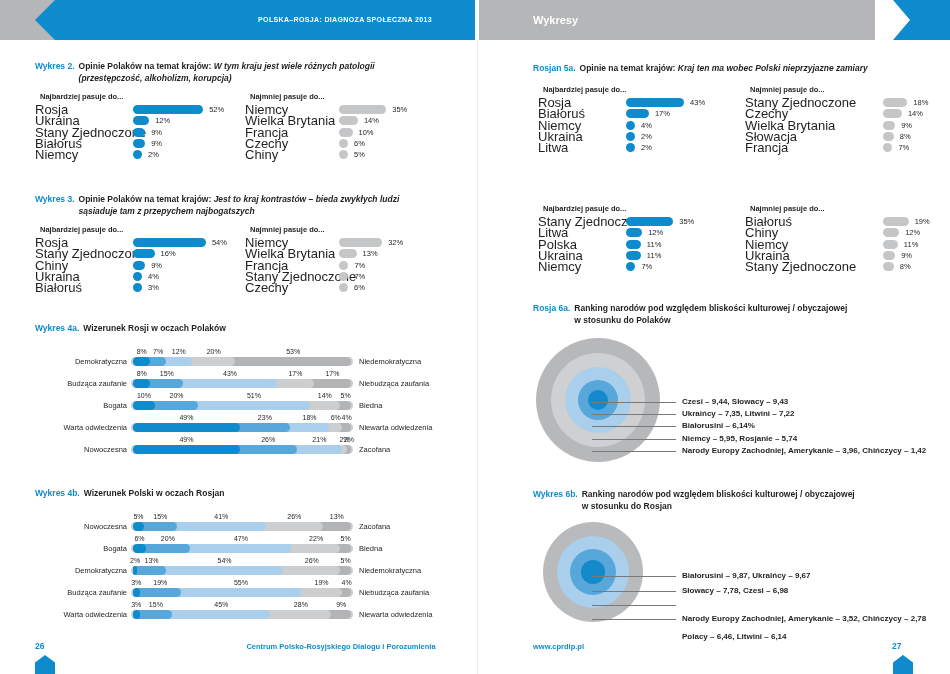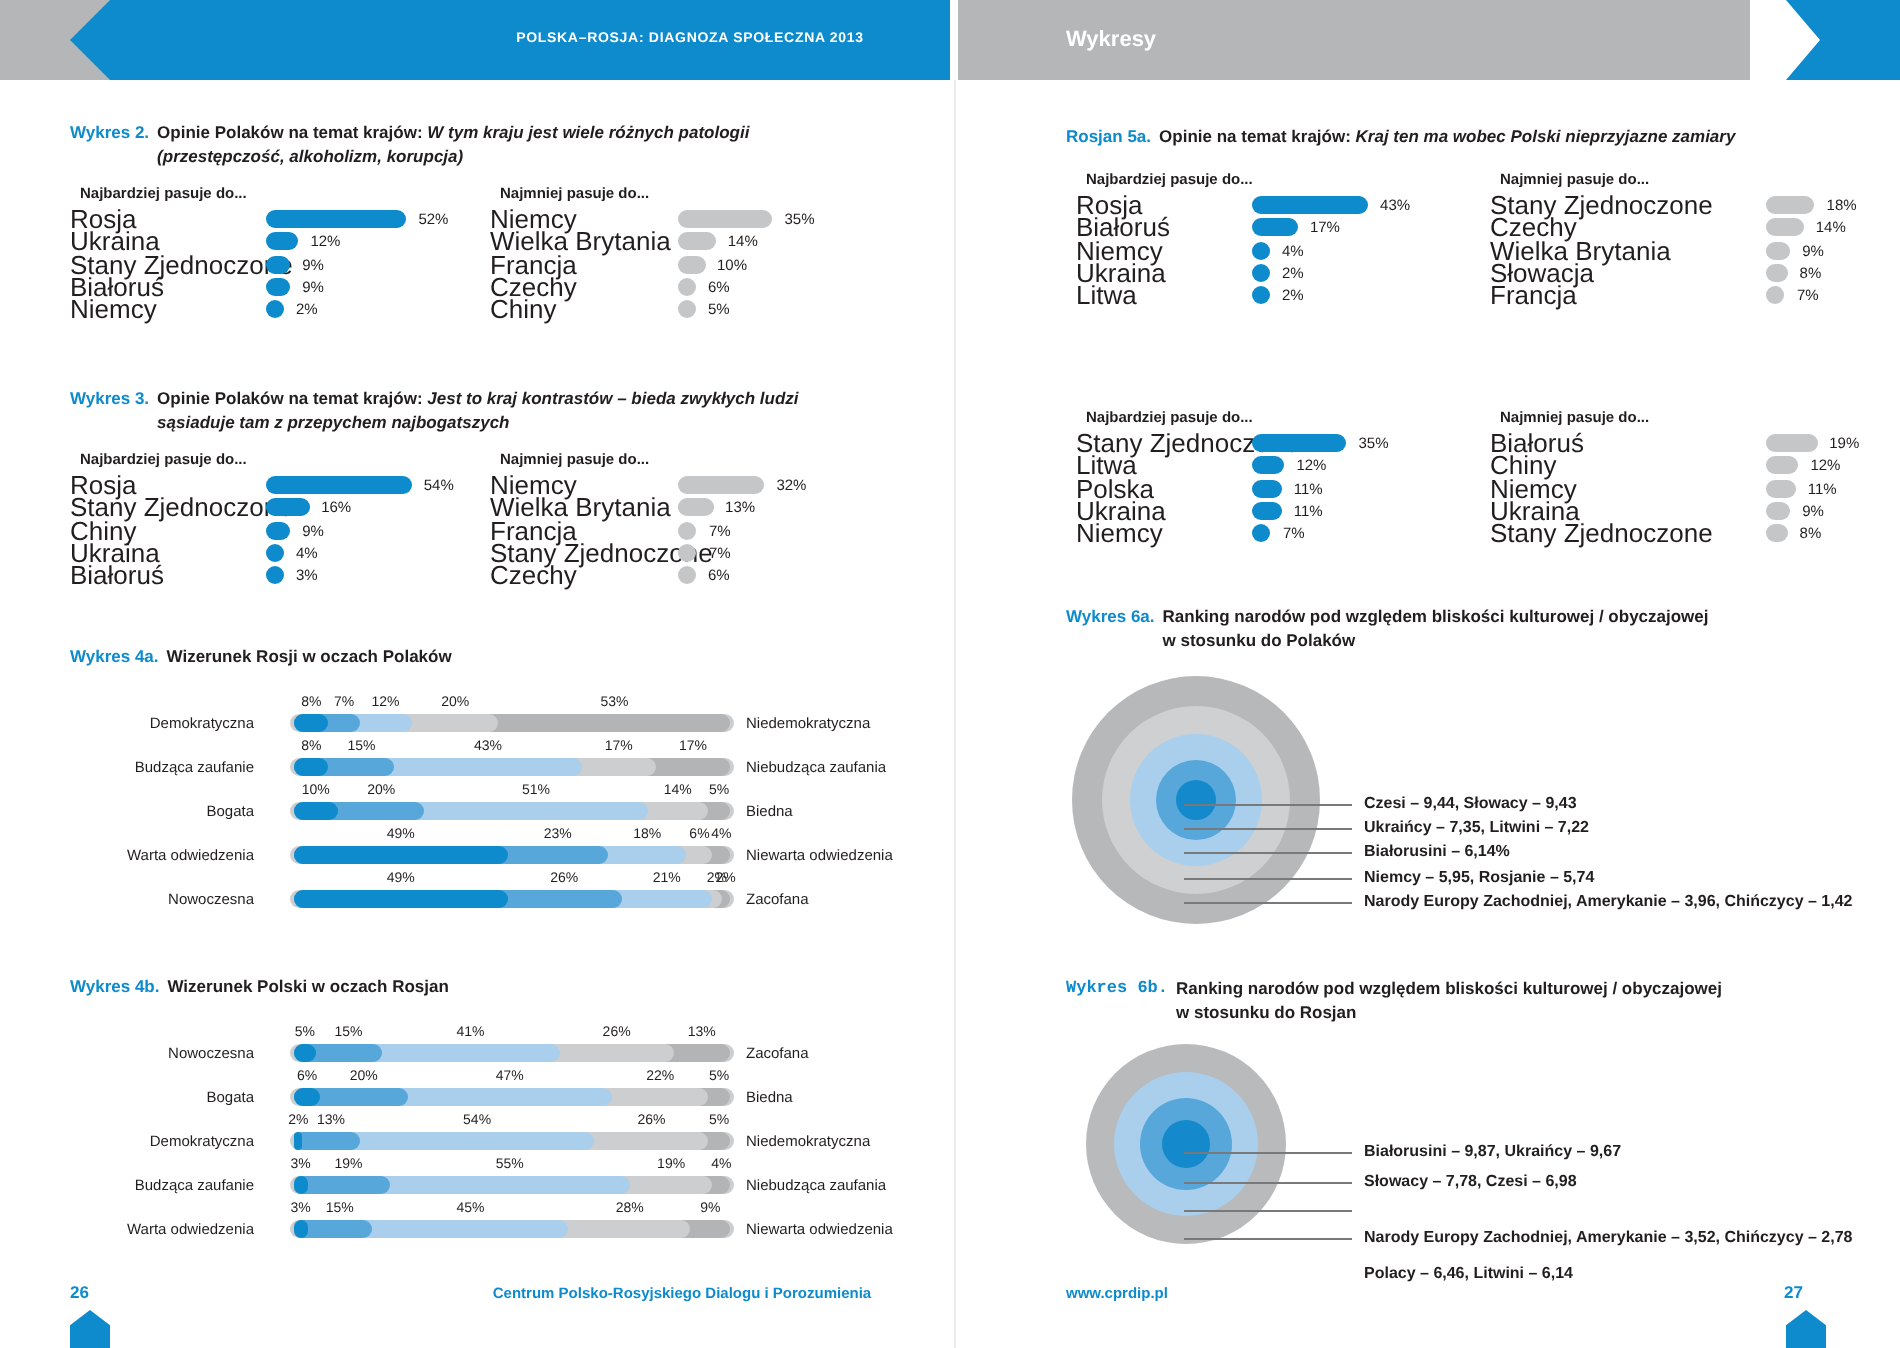--- a/index.html
+++ b/index.html
@@ -33,21 +33,21 @@
   
   .pill-col{position:absolute;}
   .pill-head{font-size:7.5px;font-weight:700;margin-bottom:3px;padding-left:5px;white-space:nowrap;}
   .pill-row{display:flex;align-items:center;height:11.3px;}
   .pill-label{text-align:left;margin-right:6px;font-size:13px;white-space:nowrap;flex:none;}
   .pill-bar{height:9px;border-radius:4.5px;flex:none;}
   .pill-val{margin-left:6px;font-size:7.5px;white-space:nowrap;}
   
   .stack-wrap{position:absolute;}
   .stack-row{display:flex;align-items:flex-end;height:22px;}
-  .stack-label-left{text-align:right;margin-right:20px;font-size:7.5px;white-space:nowrap;flex:none;padding-bottom:.5px;}
+  .stack-label-left{text-align:right;margin-right:6px;font-size:7.5px;white-space:nowrap;flex:none;padding-bottom:.5px;}
   .stack-label-right{margin-left:8px;font-size:7.5px;white-space:nowrap;padding-bottom:.5px;}
   .stack-mid{display:flex;flex-direction:column;flex:none;}
   .stack-pcts{position:relative;height:9px;}
   .pct{position:absolute;top:0;transform:translateX(-50%);font-size:7px;white-space:nowrap;}
   .stack-bar{position:relative;height:9px;}
   .seg{position:absolute;left:0;top:0;height:9px;border-radius:9px;}
   
   .radial-fig{position:absolute;left:0;top:0;}
   .ring{position:absolute;border-radius:50%;}
   .leader{position:absolute;height:1.2px;background:#77797b;}
@@ -527,21 +527,21 @@
         <div class="pill-bar" style="width: 12.15px; background: rgb(196, 198, 200);"></div>
         <div class="pill-val">9%</div>
       </div>
       <div class="pill-row">
         <div class="pill-label" style="width: 132px;">Stany Zjednoczone</div>
         <div class="pill-bar" style="width: 10.8px; background: rgb(196, 198, 200);"></div>
         <div class="pill-val">8%</div>
       </div>
     </div>
     <div class="chart-title" style="left: 54px; top: 303px; width: 400px;">
-      <div class="wlabel" style="display: inline;">Wykres 6a.</div>
+      <div class="wlabel" style="display: inline;">Rosja 6a.</div>
       <div class="wtext"><span>Ranking narodów pod względem bliskości kulturowej / obyczajowej
 w stosunku do Polaków</span></div>
     </div>
     <div class="radial-fig">
       <div class="ring" style="left: 57px; top: 338px; height: 124px; width: 124px; background: rgb(182, 184, 186);"></div>
       <div class="ring" style="left: 72px; top: 353px; height: 94px; width: 94px; background: rgb(207, 208, 209);"></div>
       <div class="ring" style="left: 86px; top: 367px; height: 66px; width: 66px; background: rgb(169, 207, 237);"></div>
       <div class="ring" style="left: 99px; top: 380px; height: 40px; width: 40px; background: rgb(87, 167, 219);"></div>
       <div class="ring" style="left: 109px; top: 390px; height: 20px; width: 20px; background: rgb(20, 137, 203);"></div>
       <div class="leader" style="left: 113px; top: 402px; width: 84px;"></div>
@@ -549,21 +549,21 @@
       <div class="leader" style="left: 113px; top: 414px; width: 84px;"></div>
       <div class="radial-label" style="left: 203px; top: 409px;">Ukraińcy – 7,35, Litwini – 7,22</div>
       <div class="leader" style="left: 113px; top: 426px; width: 84px;"></div>
       <div class="radial-label" style="left: 203px; top: 421px;">Białorusini – 6,14%</div>
       <div class="leader" style="left: 113px; top: 439px; width: 84px;"></div>
       <div class="radial-label" style="left: 203px; top: 434px;">Niemcy – 5,95, Rosjanie – 5,74</div>
       <div class="leader" style="left: 113px; top: 451px; width: 84px;"></div>
       <div class="radial-label" style="left: 203px; top: 446px;">Narody Europy Zachodniej, Amerykanie – 3,96, Chińczycy – 1,42</div>
     </div>
     <div class="chart-title" style="left: 54px; top: 489px; width: 400px;">
-      <div class="wlabel" style="display: inline; font-family: Liberation Mono, monospace;">Wykres 6b.</div>
+      <div class="wlabel" style="display: inline;">Wykres 6b.</div>
       <div class="wtext"><span>Ranking narodów pod względem bliskości kulturowej / obyczajowej
 w stosunku do Rosjan</span></div>
     </div>
     <div class="radial-fig">
       <div class="ring" style="left: 64px; top: 522px; height: 100px; width: 100px; background: rgb(184, 186, 188);"></div>
       <div class="ring" style="left: 78px; top: 536px; height: 72px; width: 72px; background: rgb(169, 207, 237);"></div>
       <div class="ring" style="left: 91px; top: 549px; height: 46px; width: 46px; background: rgb(87, 167, 219);"></div>
       <div class="ring" style="left: 102px; top: 560px; height: 24px; width: 24px; background: rgb(20, 137, 203);"></div>
       <div class="leader" style="left: 113px; top: 576px; width: 84px;"></div>
       <div class="radial-label" style="left: 203px; top: 571px;">Białorusini – 9,87, Ukraińcy – 9,67</div>

